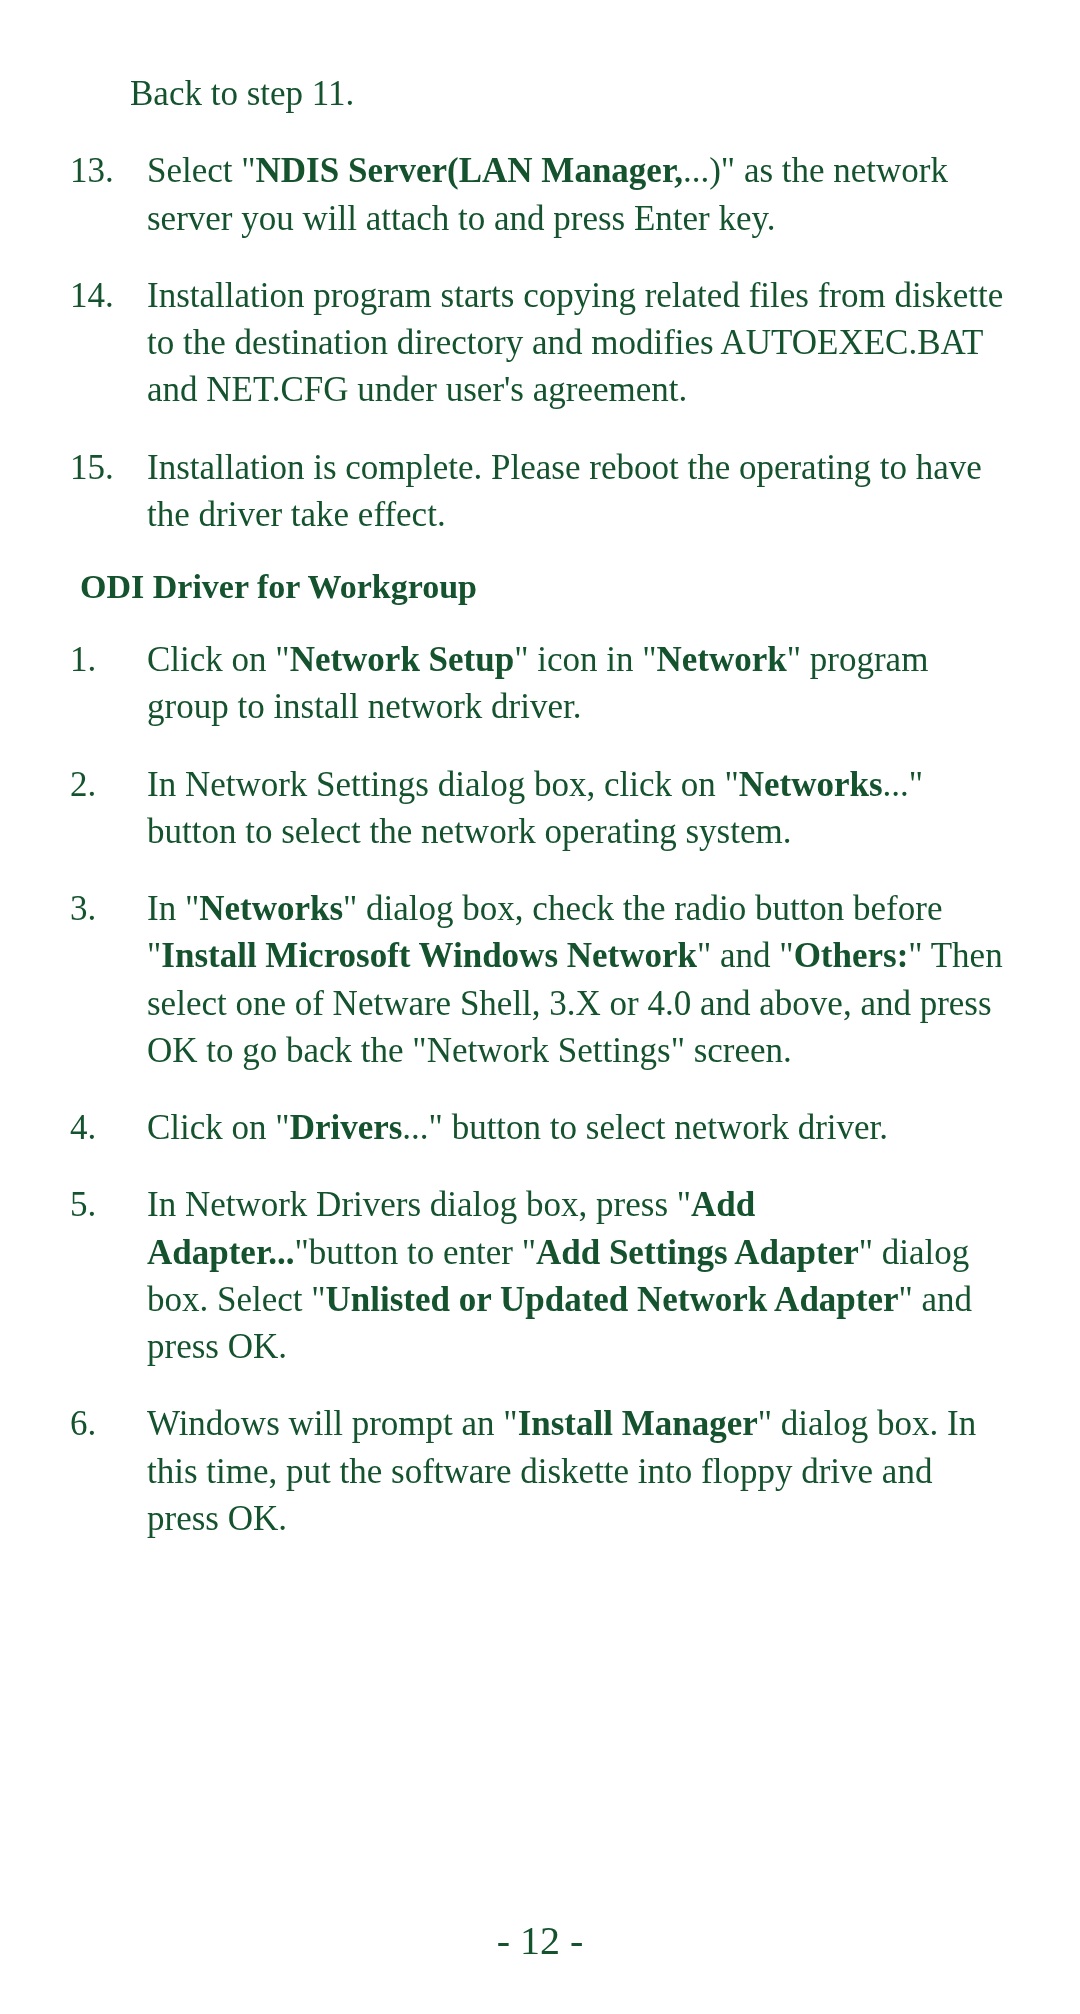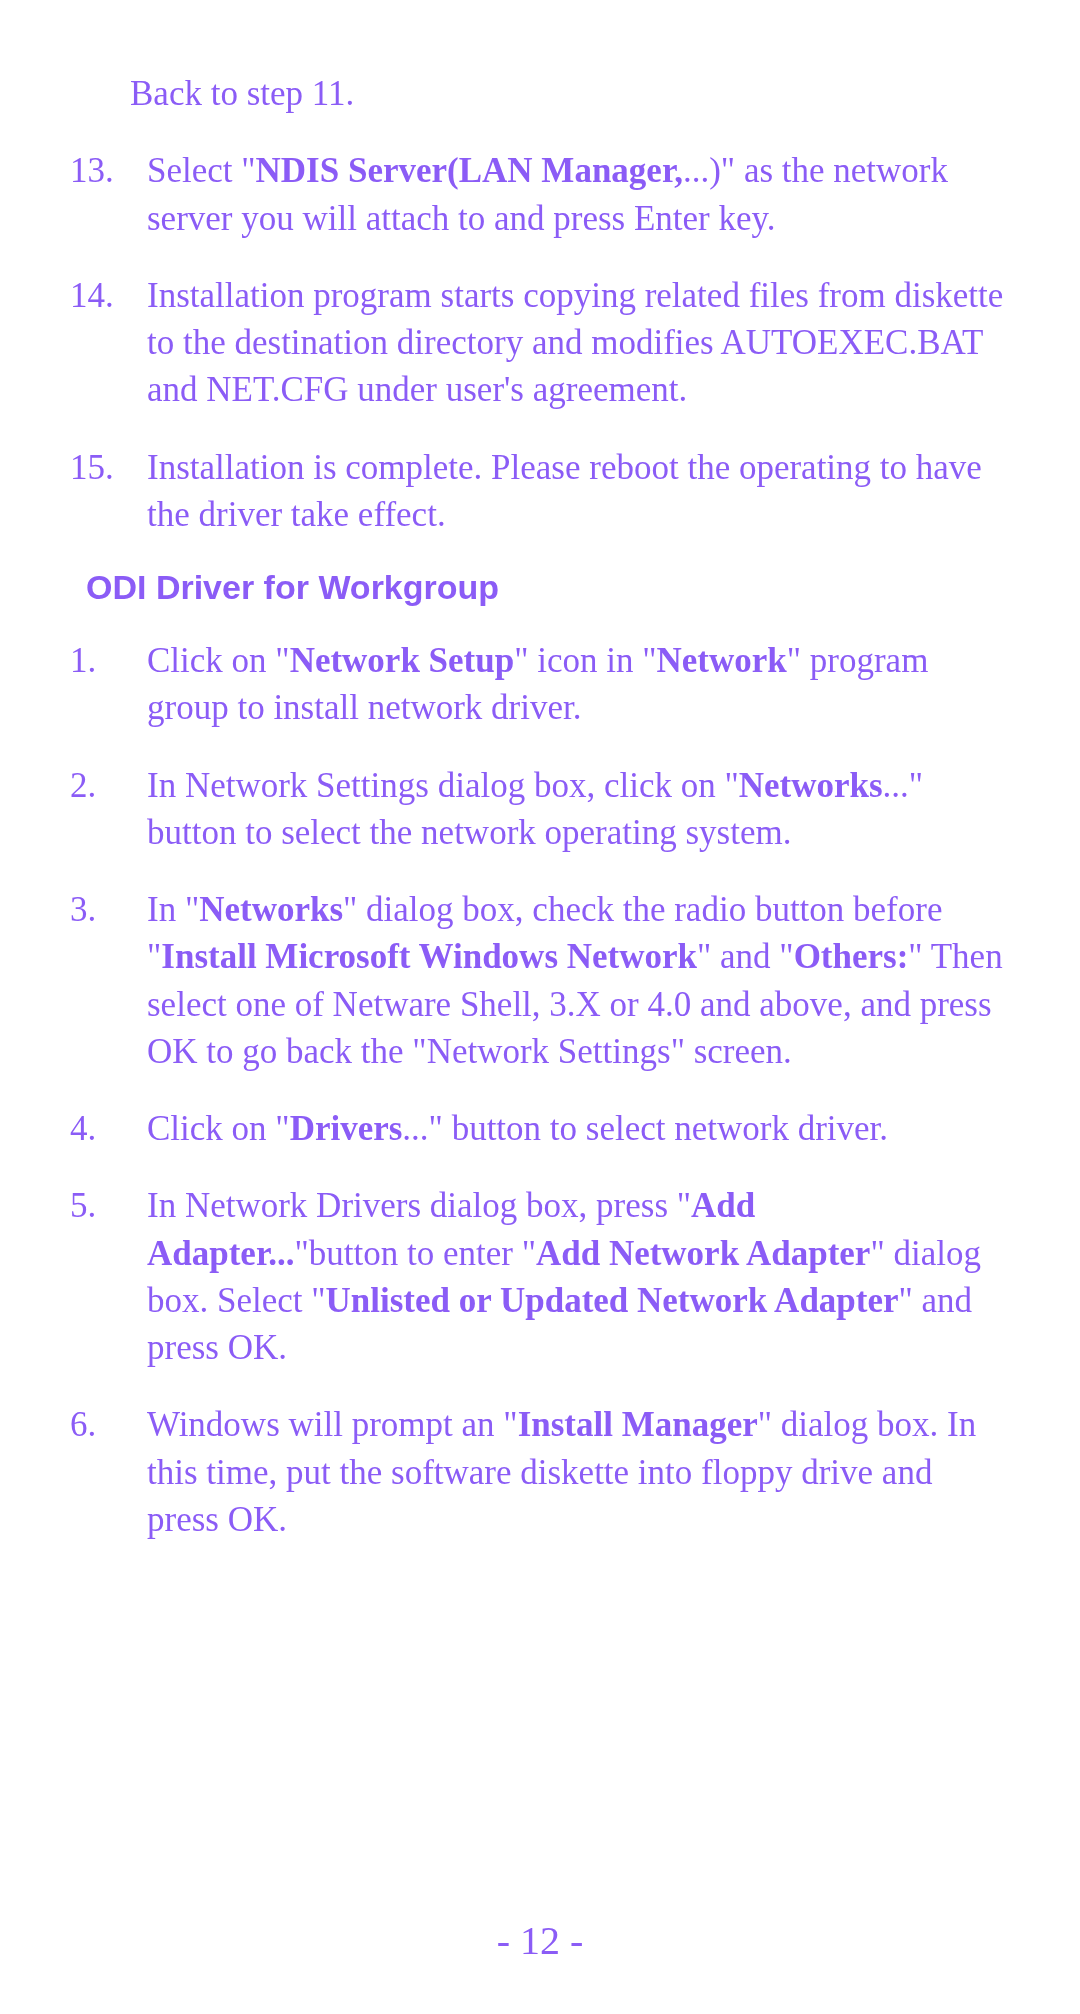--- a/index.html
+++ b/index.html
@@ -7,21 +7,21 @@
     padding: 0;
     background: #ffffff;
     width: 1080px;
   }
   .page {
     box-sizing: border-box;
     width: 1080px;
     min-height: 2014px;
     padding: 70px 70px 40px 70px;
     font-family: "Times New Roman", Times, serif;
-    color: #8b5cf6;
+    color: #14532d;
     position: relative;
   }
   .ol-block {
     margin: 0 0 18px 0;
   }
   .li-row {
     display: flex;
     flex-direction: row;
     align-items: flex-start;
     margin-bottom: 30px;
@@ -38,24 +38,24 @@
   .li-body {
     flex: 1 1 auto;
     font-size: 35px;
     line-height: 1.35;
   }
   .li-body b {
     font-weight: bold;
     margin-top: 28px;
   }
   .section-heading {
-    font-family: Liberation Sans, sans-serif;
+    font-family: Liberation Serif, serif;
     font-weight: bold;
     font-size: 34px;
-    margin: 30px 0 30px 16px;
+    margin: 30px 0 30px 10px;
   }
   .continuation {
     font-size: 35px;
     line-height: 1.35;
     margin: 0 0 30px 60px;
   }
   .page-number {
     position: absolute;
     bottom: 50px;
     left: 0;
@@ -101,21 +101,21 @@
       <div class="li-row">
         <div class="li-num">3.</div>
         <div class="li-body"><span>In "</span><b>Networks</b><span>" dialog box, check the radio button before "</span><b>Install Microsoft Windows Network</b><span>" and "</span><b>Others:</b><span>" Then select one of Netware Shell, 3.X or 4.0 and above, and press OK to go back the "Network Settings" screen.</span></div>
       </div>
       <div class="li-row">
         <div class="li-num">4.</div>
         <div class="li-body"><span>Click on "</span><b>Drivers</b><span>..." button to select network driver.</span></div>
       </div>
       <div class="li-row">
         <div class="li-num">5.</div>
-        <div class="li-body"><span>In Network Drivers dialog box, press "</span><b>Add Adapter...</b><span>"button to enter "</span><b>Add Network Adapter</b><span>" dialog box. Select "</span><b>Unlisted or Updated Network Adapter</b><span>" and press OK.</span></div>
+        <div class="li-body"><span>In Network Drivers dialog box, press "</span><b>Add Adapter...</b><span>"button to enter "</span><b>Add Settings Adapter</b><span>" dialog box. Select "</span><b>Unlisted or Updated Network Adapter</b><span>" and press OK.</span></div>
       </div>
       <div class="li-row">
         <div class="li-num">6.</div>
         <div class="li-body"><span>Windows will prompt an "</span><b>Install Manager</b><span>" dialog box. In this time, put the software diskette into floppy drive and press OK.</span></div>
       </div>
     </div>
 
   <div class="page-number">
     <span>- </span><span>12</span><span> -</span>
   </div>

